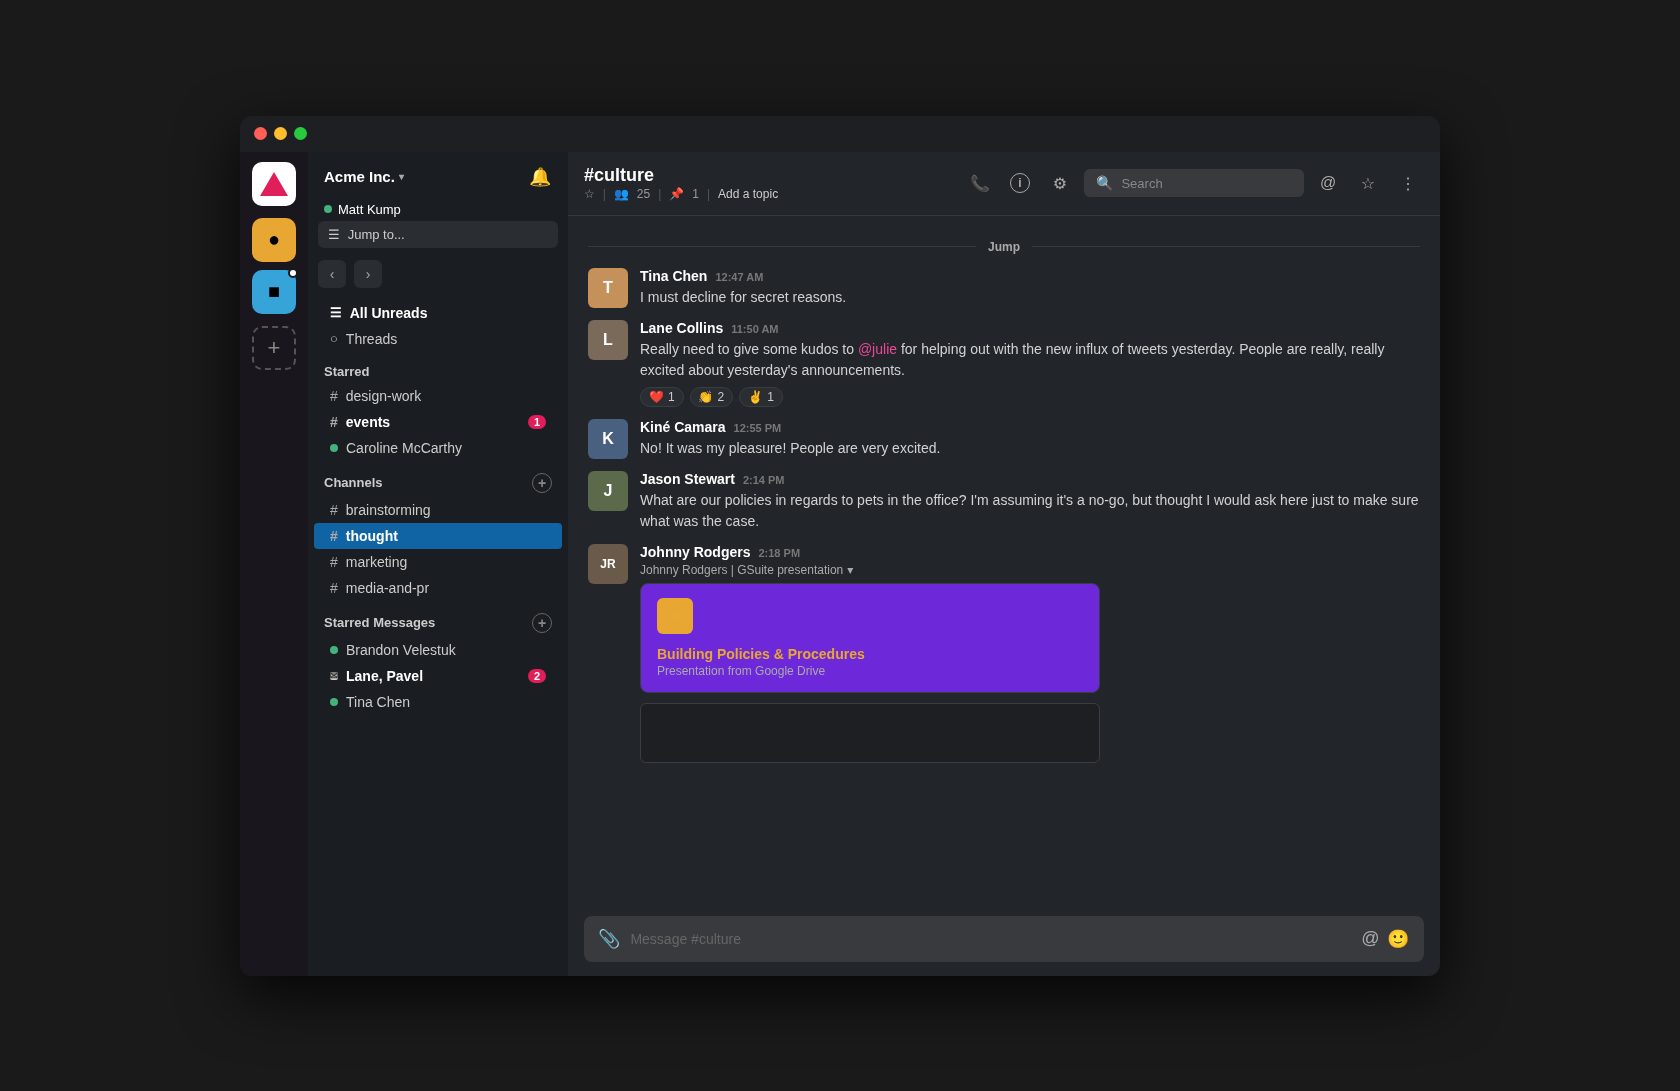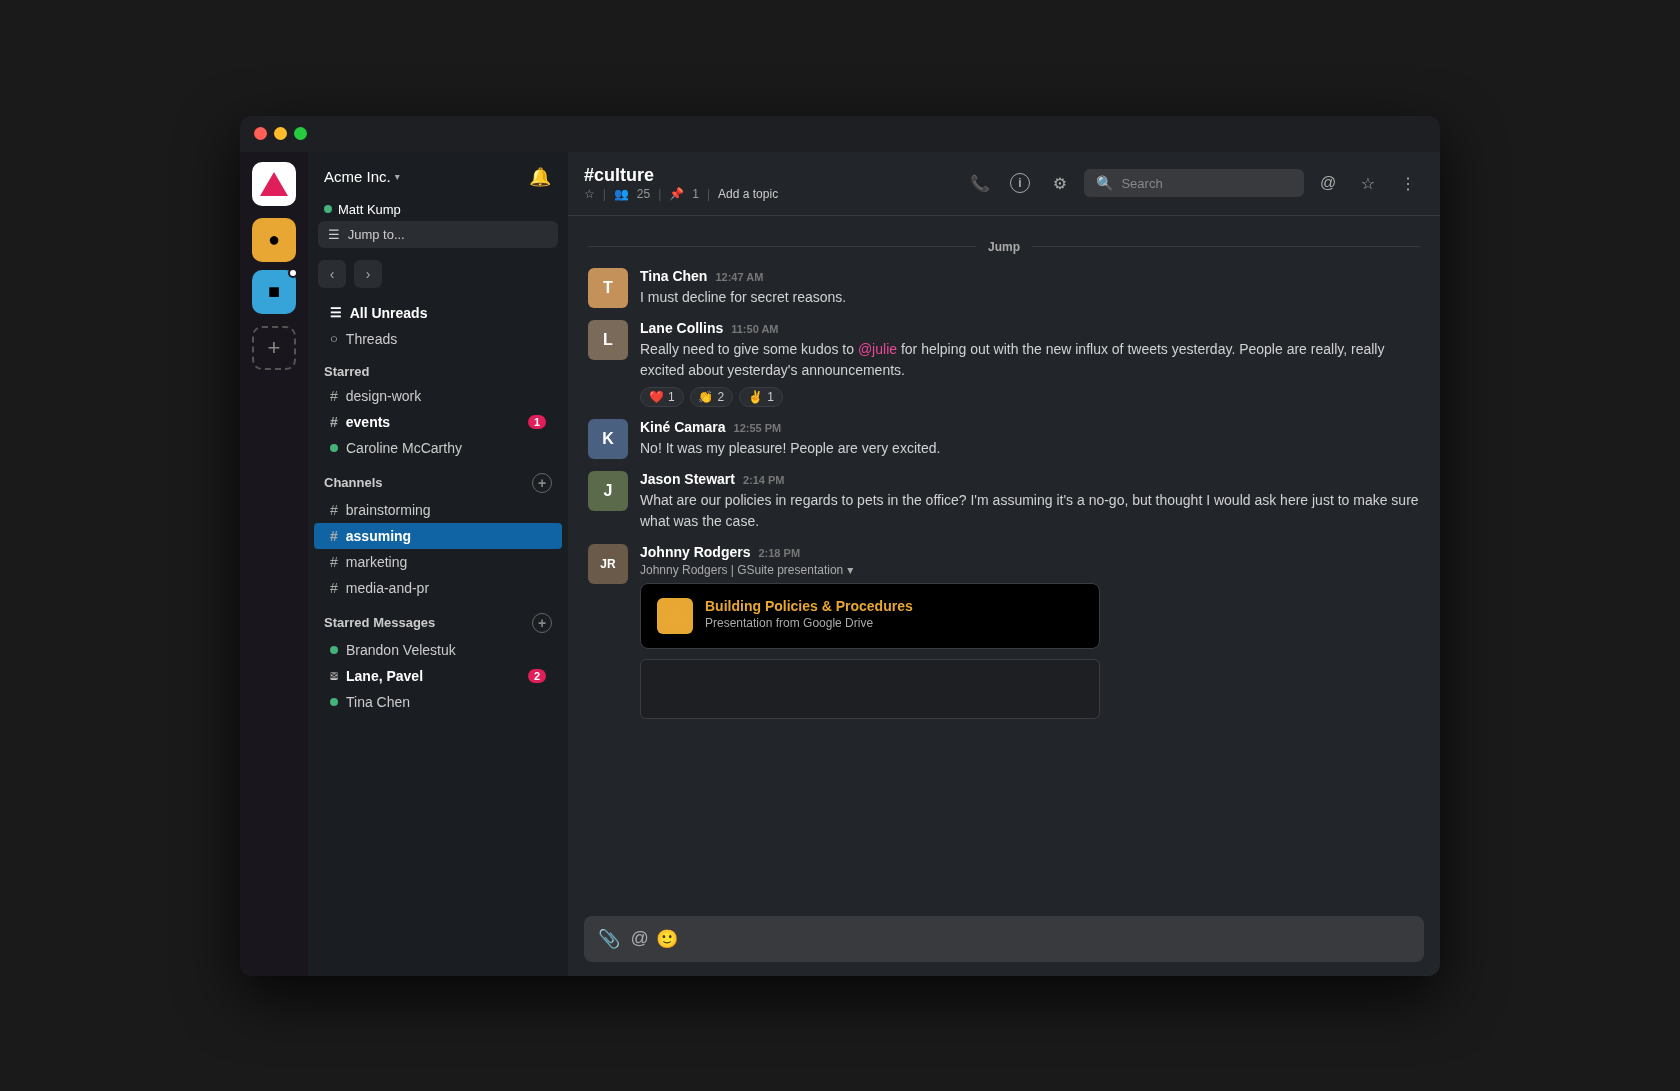--- a/index.html
+++ b/index.html
@@ -122,21 +122,21 @@
       overflow: hidden;
       flex-shrink: 0;
     }
     .sidebar-header {
       padding: 14px 16px 10px;
       display: flex;
       align-items: center;
       justify-content: space-between;
     }
     .workspace-name {
-      font-weight: 400;
+      font-weight: 700;
       font-size: 15px;
       color: #fff;
       display: flex;
       align-items: center;
       gap: 4px;
     }
     .chevron-down { font-size: 10px; color: #aaa; }
     .bell-icon { color: #aaa; font-size: 18px; cursor: pointer; }
     .jump-to {
       margin: 0 10px 12px;
@@ -394,24 +394,25 @@
       margin-bottom: 6px;
       display: flex;
       align-items: center;
       gap: 4px;
     }
     .attachment {
       border: 1px solid #3a3d41;
       border-radius: 8px;
       padding: 14px 16px;
       max-width: 460px;
-      background: #000000;
+      background: #6d28d9;
       display: flex;
       align-items: flex-start;
       gap: 12px;
+      flex-direction: column;
     }
     .attachment-icon {
       width: 36px;
       height: 36px;
       background: #e8a733;
       border-radius: 6px;
       display: flex;
       align-items: center;
       justify-content: center;
       font-size: 20px;
@@ -559,21 +560,21 @@
         <div class="sidebar-section-header">
           <span>Channels</span>
           <div class="section-add">+</div>
         </div>
         <div class="sidebar-item">
           <span class="hash">#</span>
           <span>brainstorming</span>
         </div>
         <div class="sidebar-item active">
           <span class="hash">#</span>
-          <span>assuming</span>
+          <span>thought</span>
         </div>
         <div class="sidebar-item">
           <span class="hash">#</span>
           <span>marketing</span>
         </div>
         <div class="sidebar-item">
           <span class="hash">#</span>
           <span>media-and-pr</span>
         </div>
 
@@ -724,20 +725,21 @@
               </div>
             </div>
             <div class="attachment-preview"></div>
           </div>
         </div>
       </div>
 
       <div class="message-input-area">
         <div class="message-input-box">
           <span class="input-attach">📎</span>
+          <input class="input-field" type="text" placeholder="Message #culture" style="">
           <div class="input-actions">
             <span class="input-action">@</span>
             <span class="input-action">🙂</span>
           </div>
         </div>
       </div>
     </div>
   </div>
 </div>
 

